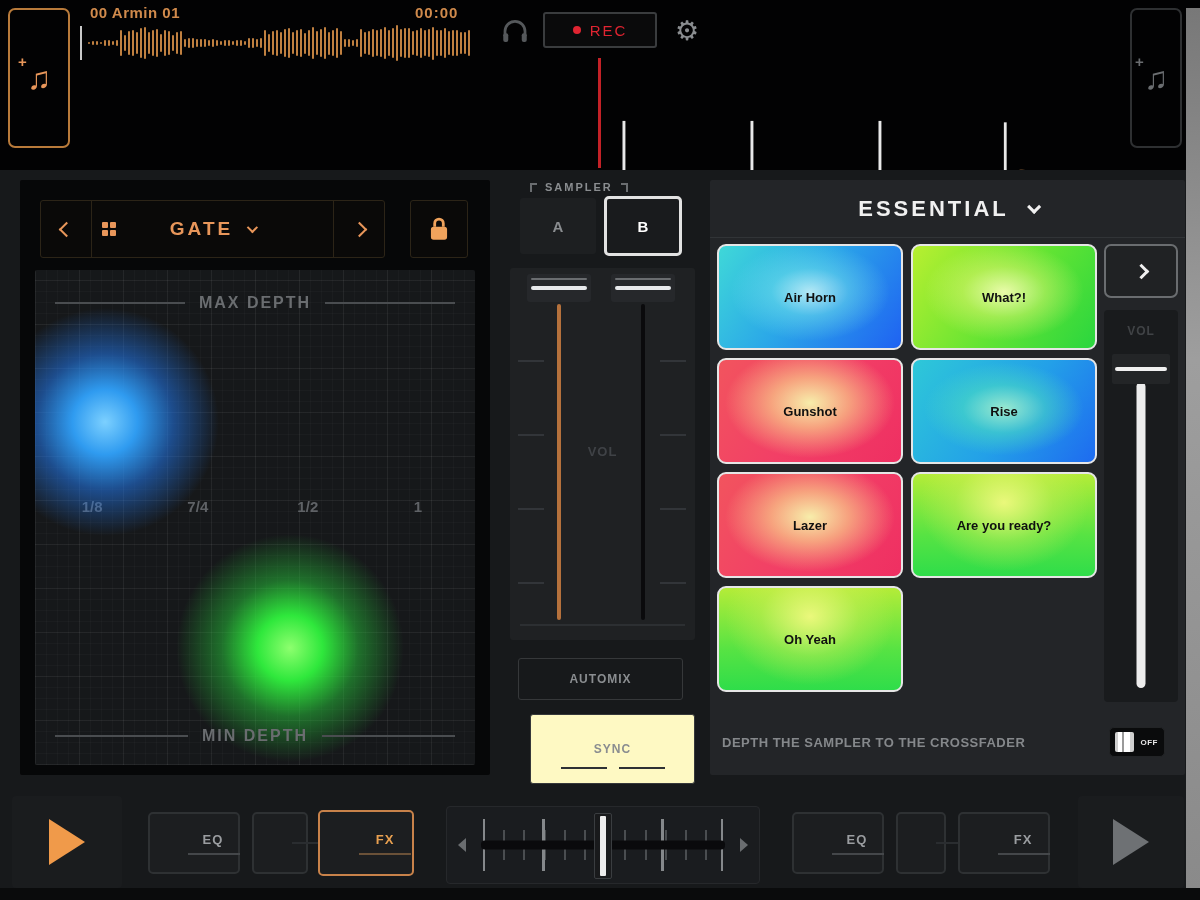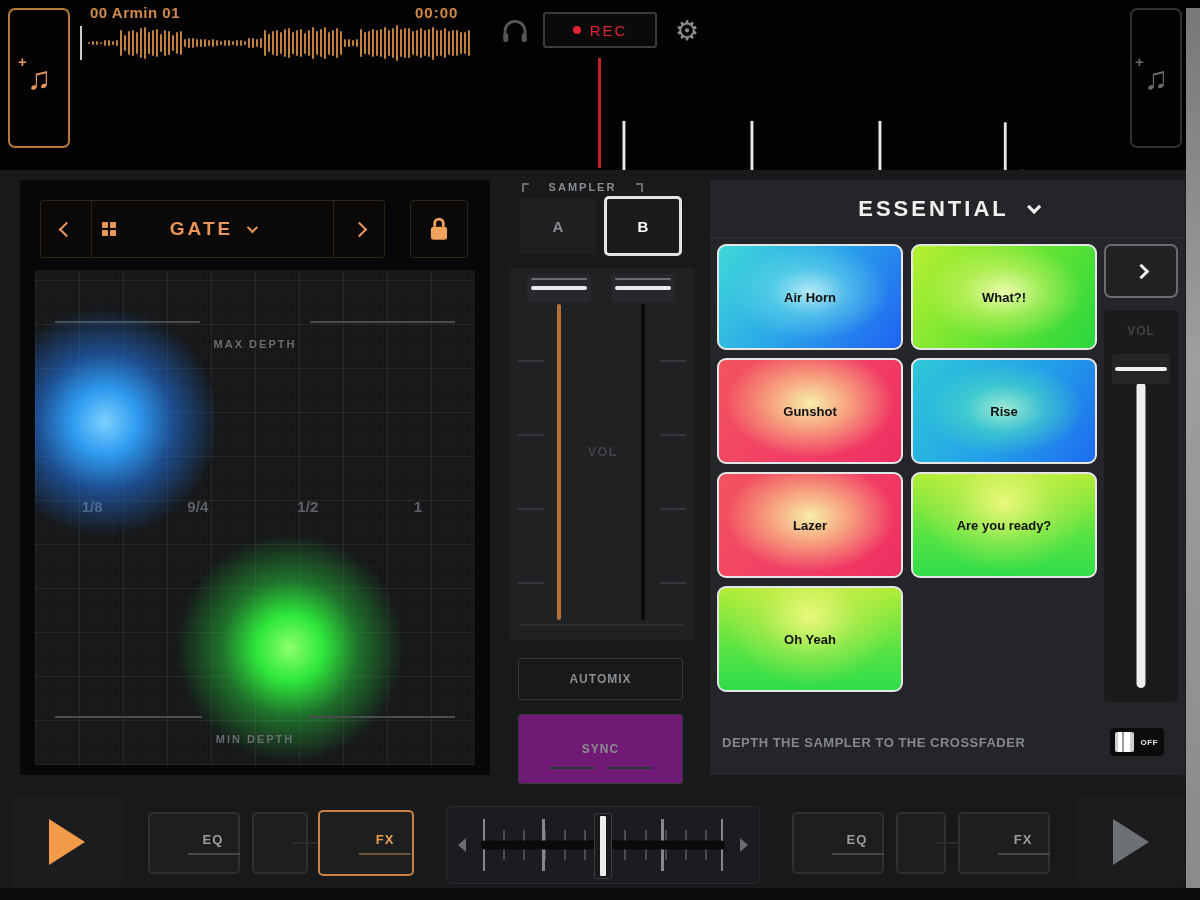--- a/index.html
+++ b/index.html
@@ -55,32 +55,32 @@
 
   .xy-pad { position:absolute; left:15px; top:90px; width:440px; height:495px; background:#16181a; overflow:hidden; border-radius:2px;
     background-image:
       repeating-linear-gradient(0deg, rgba(255,255,255,0.045) 0 1px, transparent 1px 44px),
       repeating-linear-gradient(90deg, rgba(255,255,255,0.045) 0 1px, transparent 1px 44px),
       repeating-linear-gradient(0deg, rgba(255,255,255,0.025) 0 1px, transparent 1px 11px),
       repeating-linear-gradient(90deg, rgba(255,255,255,0.025) 0 1px, transparent 1px 11px); }
   .depth-row { position:absolute; left:0; width:100%; display:flex; align-items:center; gap:14px; padding:0 20px; }
   .depth-row.top { top:24px; } .depth-row.bottom { bottom:20px; }
   .depth-row .line { flex:1; height:2px; background:#4a4d50; }
-  .depth-label { color:#6a6d70; font-size:11px; font-weight:700; letter-spacing:2px;margin-top:44px; }
+  .depth-label { color:#6a6d70; font-size:16px; font-weight:700; letter-spacing:2px; }
   .beat-labels { position:absolute; left:0; top:228px; width:100%; height:20px; color:#5f6266; font-size:15px; font-weight:700; }
   .beat-labels span { position:absolute; transform:translateX(-50%); }
   .blob { position:absolute; width:230px; height:230px; border-radius:50%; pointer-events:none; }
   .blob.blue { left:-45px; top:37px;
     background:radial-gradient(circle,#7cd0ff 0%,#2f9bf0 20%,rgba(35,120,235,0.55) 42%,rgba(30,100,220,0) 70%); }
   .blob.green { left:140px; top:263px;
     background:radial-gradient(circle,#8dff6e 0%,#2fe83c 20%,rgba(40,200,60,0.5) 42%,rgba(40,200,60,0) 70%); }
 
   
-  .sampler-head { position:absolute; left:485px; top:8px; width:195px; height:18px; display:flex;
-    align-items:center; justify-content:center; gap:20px; }
+  .sampler-head { position:absolute; left:530px; top:8px; width:195px; height:18px; display:flex;
+    align-items:center; justify-content:flex-start; gap:8px; }
   .sampler-head .lab { color:#8a8d90; font-size:11px; font-weight:700; letter-spacing:2px; }
   .brk { width:7px; height:9px; border-top:2px solid #6a6d70; }
   .brk.l { border-left:2px solid #6a6d70; } .brk.r { border-right:2px solid #6a6d70; }
   .tab-a { position:absolute; left:520px; top:28px; width:76px; height:56px; background:#1d1f21; border:none;
     color:#8a8d90; font-size:15px; font-weight:700; border-radius:3px; cursor:pointer; }
   .tab-b { position:absolute; left:604px; top:26px; width:78px; height:60px; background:#191b1d; border:3px solid #e2e2e2;
     color:#fff; font-size:15px; font-weight:700; border-radius:5px; cursor:pointer; }
   .slider-panel { position:absolute; left:510px; top:98px; width:185px; height:372px; background:#1f2123; border-radius:3px; }
   .tickcol { position:absolute; top:92px; bottom:26px; width:26px;
     background:repeating-linear-gradient(180deg,#323539 0 2px,transparent 2px 74px); }
@@ -89,21 +89,21 @@
   .vtrack { position:absolute; top:36px; bottom:20px; width:4px; border-radius:2px; }
   .vtrack.orange { left:47px; background:#b5713c; }
   .vtrack.black { left:131px; background:#0a0a0c; }
   .vhandle { position:absolute; top:6px; width:64px; height:28px; background:#26282b; border-radius:3px; cursor:grab; }
   .vhandle::before { content:""; position:absolute; left:4px; right:4px; top:12px; height:4px; background:#e8eaec; border-radius:2px; }
   .vhandle::after { content:""; position:absolute; left:4px; right:4px; top:4px; height:2px; background:#6a6d70; border-radius:1px; }
   .vhandle.h1 { left:17px; } .vhandle.h2 { left:101px; }
   .vol-mid { position:absolute; left:0; top:176px; width:100%; text-align:center; color:#3f4246; font-size:13px; font-weight:700; letter-spacing:1px; }
   .automix-btn { position:absolute; left:518px; top:488px; width:165px; height:42px; background:#17191b;
     border:1px solid #36383a; border-radius:3px; color:#8a8d90; font-size:12px; font-weight:700; letter-spacing:1px; cursor:pointer; }
-  .sync-btn { position:absolute; left:518px; top:544px; width:165px; height:70px; background:#701a75;
+  .sync-btn { position:absolute; left:530px; top:544px; width:165px; height:70px; background:#fef9c3;
     border:1px solid #36383a; border-radius:3px; color:#8a8d90; font-size:12px; font-weight:700; letter-spacing:1px; cursor:pointer; }
   .sync-dashes { position:absolute; left:0; right:0; bottom:14px; display:flex; justify-content:center; gap:12px; }
   .sync-dashes i { width:46px; height:2px; background:#2e3134; }
 
   
   .bank-panel { position:absolute; left:710px; top:10px; width:475px; height:595px; background:#232528; border-radius:2px; }
   .bank-head { position:absolute; left:0; top:0; width:100%; height:58px; background:none; border:none; border-bottom:1px solid #313437;
     display:flex; align-items:center; justify-content:center; gap:18px; cursor:pointer; }
   .bank-name { color:#f0f0f0; font-size:22px; font-weight:700; letter-spacing:3px; }
   .chev.dw { width:10px; height:10px; border-color:#f0f0f0; border-width:0 3px 3px 0; transform:rotate(45deg) translateY(-3px); }
@@ -364,21 +364,21 @@
       </button>
 
       <div class="xy-pad">
         <div class="depth-row top">
           <span class="line"></span>
           <span class="depth-label">MAX DEPTH</span>
           <span class="line"></span>
         </div>
         <div class="beat-labels">
           <span style="left:13%">1/8</span>
-          <span style="left:37%">9/4</span>
+          <span style="left:37%">7/4</span>
           <span style="left:62%">1/2</span>
           <span style="left:87%">1</span>
         </div>
         <div class="blob blue"></div>
         <div class="blob green"></div>
         <div class="depth-row bottom">
           <span class="line"></span>
           <span class="depth-label">MIN DEPTH</span>
           <span class="line"></span>
         </div>

